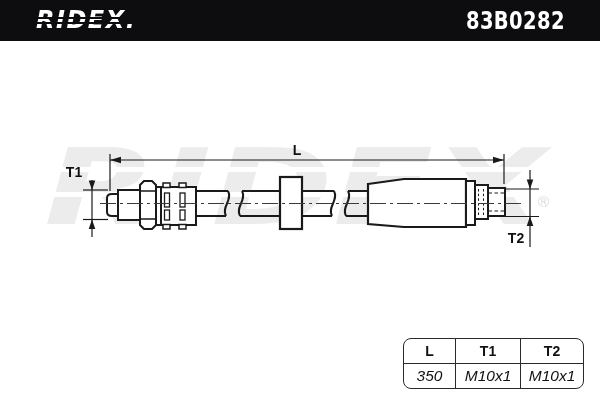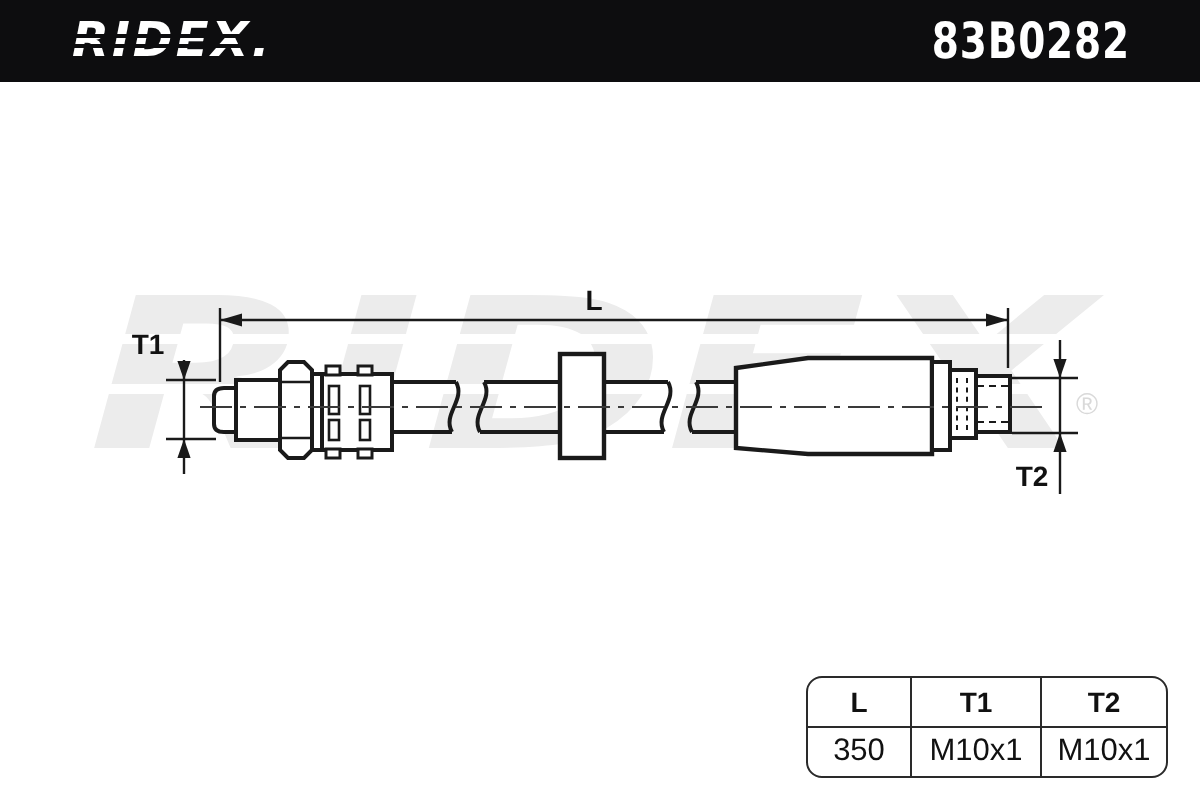--- a/index.html
+++ b/index.html
@@ -38,21 +38,21 @@
     position:absolute;left:403px;top:338px;width:181px;height:51px;
     border:1.6px solid #2a2a2a;border-radius:8px;background:#fff;
     display:grid;grid-template-columns:51px 65px 1fr;grid-template-rows:25px 1fr;
     z-index:30;box-sizing:border-box;overflow:hidden;
   }
   .spec-cell{
     display:flex;align-items:center;justify-content:center;
     color:#111;box-sizing:border-box;
   }
   .spec-cell.hdr{font-weight:bold;font-size:14px;border-bottom:1.4px solid #2a2a2a;}
-  .spec-cell.val{font-size:15.5px;}
+  .spec-cell.val{font-size:15.5px;font-style:italic;}
   .spec-cell.c2,.spec-cell.c3{border-left:1.4px solid #2a2a2a;}
 </style>
 </head>
 <body>
 
 <div class="header">
   <div class="brand">
     <span class="brand-text">RIDEX.</span>
     <span class="slit s1"></span>
     <span class="slit s2"></span>

